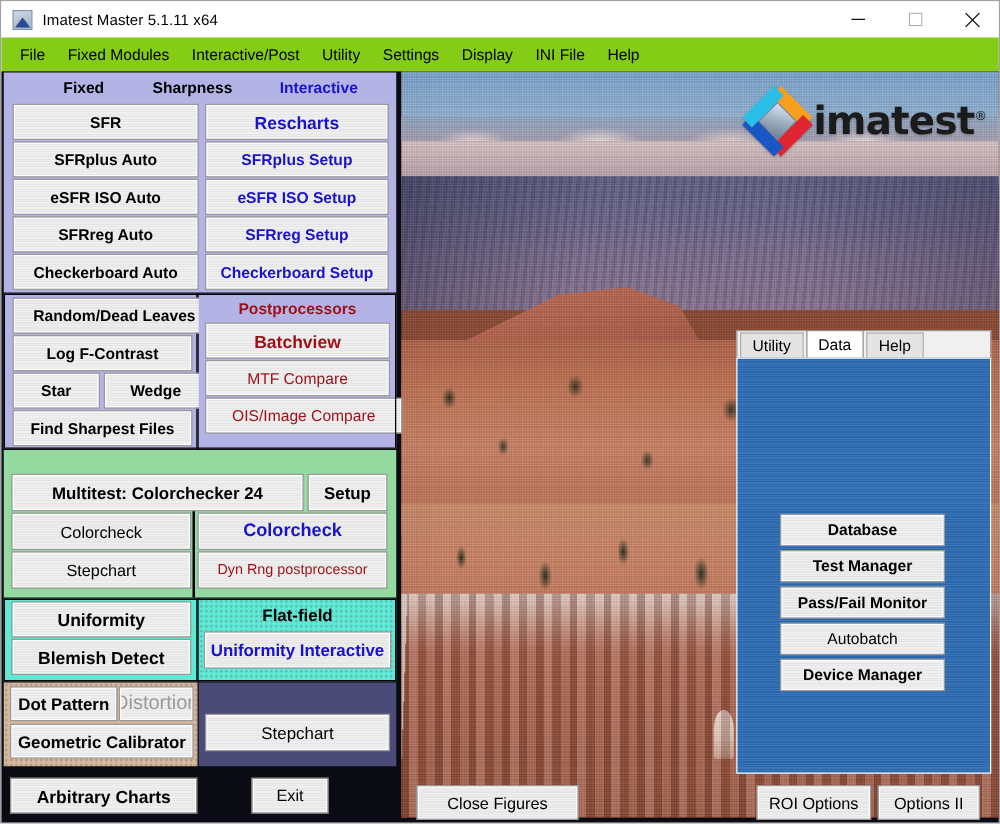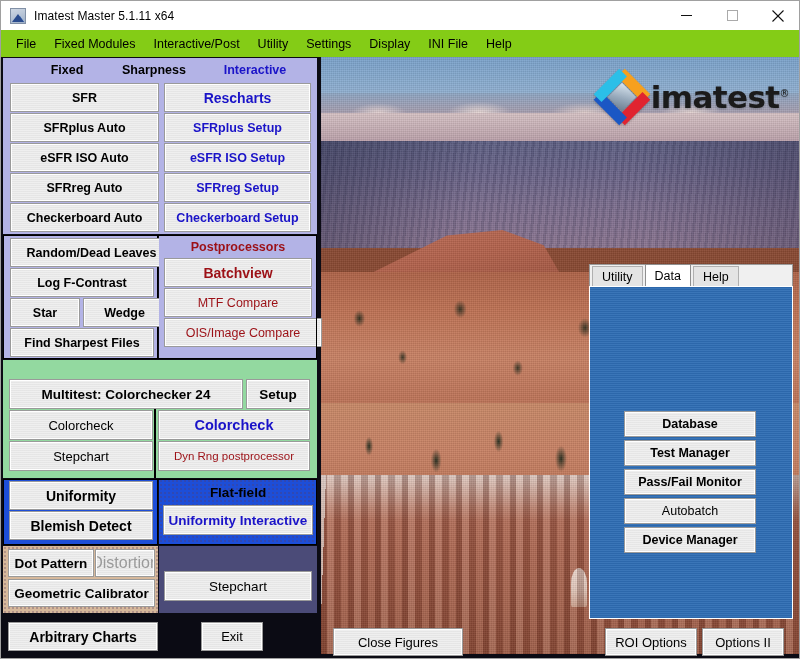--- a/index.html
+++ b/index.html
@@ -250,21 +250,21 @@
     display: flex; align-items: center; justify-content: center;
     font-size: 12.5px; font-weight: bold; color: #000000;
     user-select: none; white-space: nowrap;
   }
   .hdr.blue { color: #1a13c8; }
   .hdr.red  { color: #9c1016; }
   .hdr.white{ color: #ffffff; }
 
   .bg-violet { background: #b3b3e6; }
   .bg-green  { background: #93d9a0; }
-  .bg-pink   { background: #1d4ed8; padding-left: 39px; }
+  .bg-pink   { background: #5eead4; padding-left: 39px; }
   .bg-tan    { background: #d6b89b; }
   .bg-navy   { background: #4b4b78; }
   .dotted {
     background-image: radial-gradient(rgba(90,60,95,0.30) 0.8px, transparent 0.9px);
     background-size: 4px 4px;
   }
 
   
   .top-strip {
     position: absolute; left: 0; top: 0; width: 314px; height: 24px;

